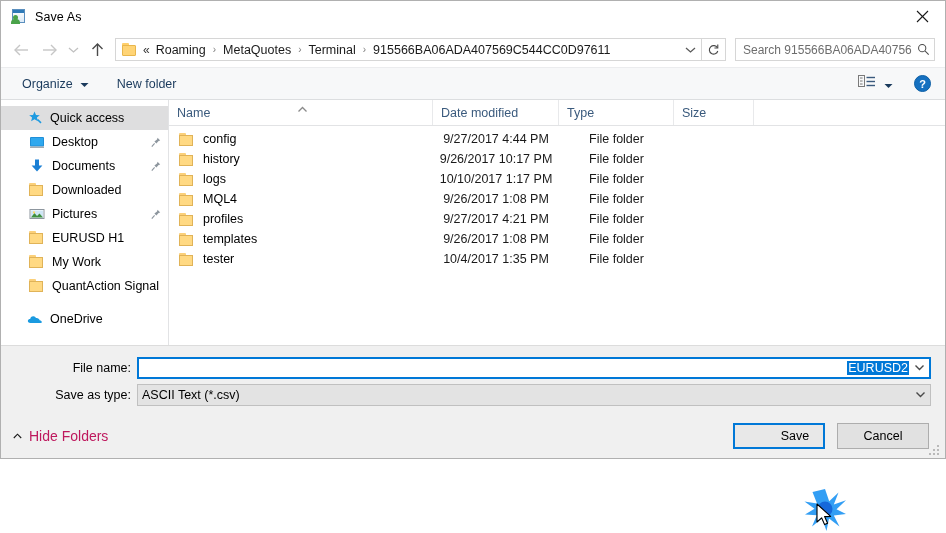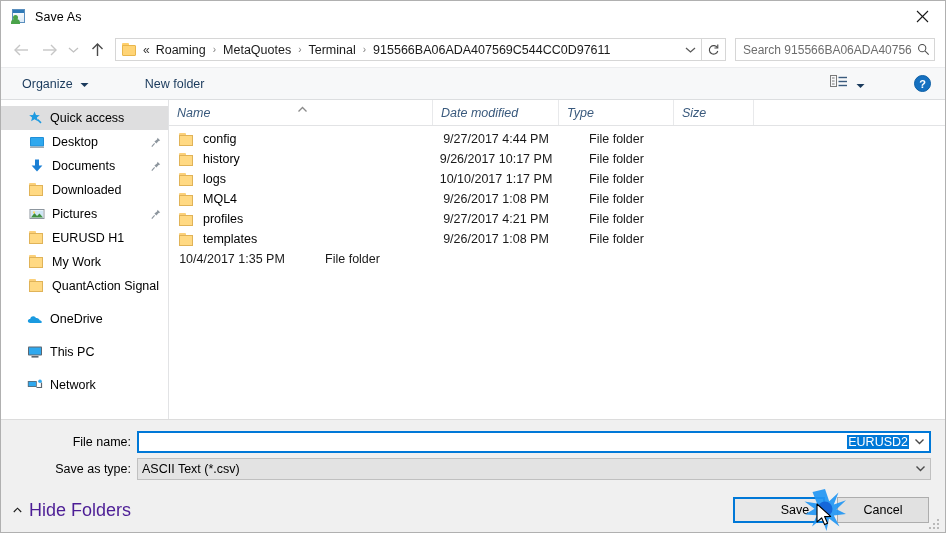--- a/index.html
+++ b/index.html
@@ -4,21 +4,21 @@
 <style>
   html, body {
     margin: 0; padding: 0;
     width: 946px; height: 533px;
     background: #ffffff;
     font-family: "Liberation Sans", sans-serif;
     overflow: hidden;
   }
   .dialog {
     position: relative;
-    width: 946px; height: 533px;
+    width: 946px; height: 459px;
     box-sizing: border-box;
     border: 1px solid #b0b0b0;
     background: #ffffff;
     display: flex; flex-direction: column;
   }
 
   
   .titlebar {
     height: 31px; min-height: 31px;
     background: #ffffff;
@@ -132,21 +132,20 @@
 
   
   .toolbar {
     height: 33px; min-height: 33px;
     display: flex; align-items: center;
     background: #f7f8f9;
     border-top: 1px solid #ebecee;
     border-bottom: 1px solid #dcdee0;
     padding: 0 8px 0 14px;
     box-sizing: border-box;
-    gap: 28px;
   }
   .tb-item {
     font-size: 12.5px; color: #1a3a5c;
     display: flex; align-items: center;
     padding: 3px 7px;
   }
   .tb-caret { margin-left: 7px; }
   .tb-spacer { flex: 1; }
   .view-btn { display: flex; align-items: center; padding: 3px 4px; }
   .help-btn { margin-left: 17px; margin-right: 6px; display:flex; }
@@ -209,21 +208,20 @@
     border-bottom: 1px solid #e2e3e5;
     position: relative;
     background: #ffffff;
   }
   .col {
     font-size: 12.5px; color: #3a5a7d;
     height: 25px; display: flex; align-items: center;
     padding-left: 8px; box-sizing: border-box;
     border-right: 1px solid #e8e9eb;
     position: relative;
-    font-style: italic;
   }
   .col-name { width: 264px; flex: none; }
   .col-date { width: 126px; flex: none; }
   .col-type { width: 115px; flex: none; }
   .col-size { width: 80px; flex: none; }
   .sortcaret {
     position: absolute; left: 128px; top: -1px;
   }
   .rows { flex: 1; overflow: hidden; padding-top: 3px; }
   .row {
@@ -278,21 +276,21 @@
   .footer {
     height: 44px; min-height: 44px;
     background: #f0f0f0;
     display: flex; align-items: center;
     padding: 0 16px 0 12px;
     box-sizing: border-box;
     position: relative;
   }
   .hidefolders {
     display: flex; align-items: center;
-    font-size: 18px; color: #4c1d95;
+    font-size: 14px; color: #be185d;
   }
   .hf-caret { margin-right: 7px; display: flex; }
   .footer-spacer { flex: 1; }
   .btn {
     width: 92px; height: 26px;
     font-size: 12.5px; color: #000000;
     display: flex; align-items: center; justify-content: center;
     box-sizing: border-box;
     background: #e1e1e1;
     border: 1px solid #adadad;
@@ -663,20 +661,27 @@
                 <span class="tab"></span>
                 <span class="body"></span>
               </span>
             <span>templates</span>
           </div>
           <div class="cell-date">9/26/2017 1:08 PM</div>
           <div class="cell-type">File folder</div>
           <div class="cell-size"></div>
         </div>
         <div class="row">
+          <div class="cell-name">
+            <span class="ficon">
+                <span class="tab"></span>
+                <span class="body"></span>
+              </span>
+            <span>tester</span>
+          </div>
           <div class="cell-date">10/4/2017 1:35 PM</div>
           <div class="cell-type">File folder</div>
           <div class="cell-size"></div>
         </div>
       </div>
     </div>
   </div>
 
   <div class="formarea">
     <div class="formrow">

